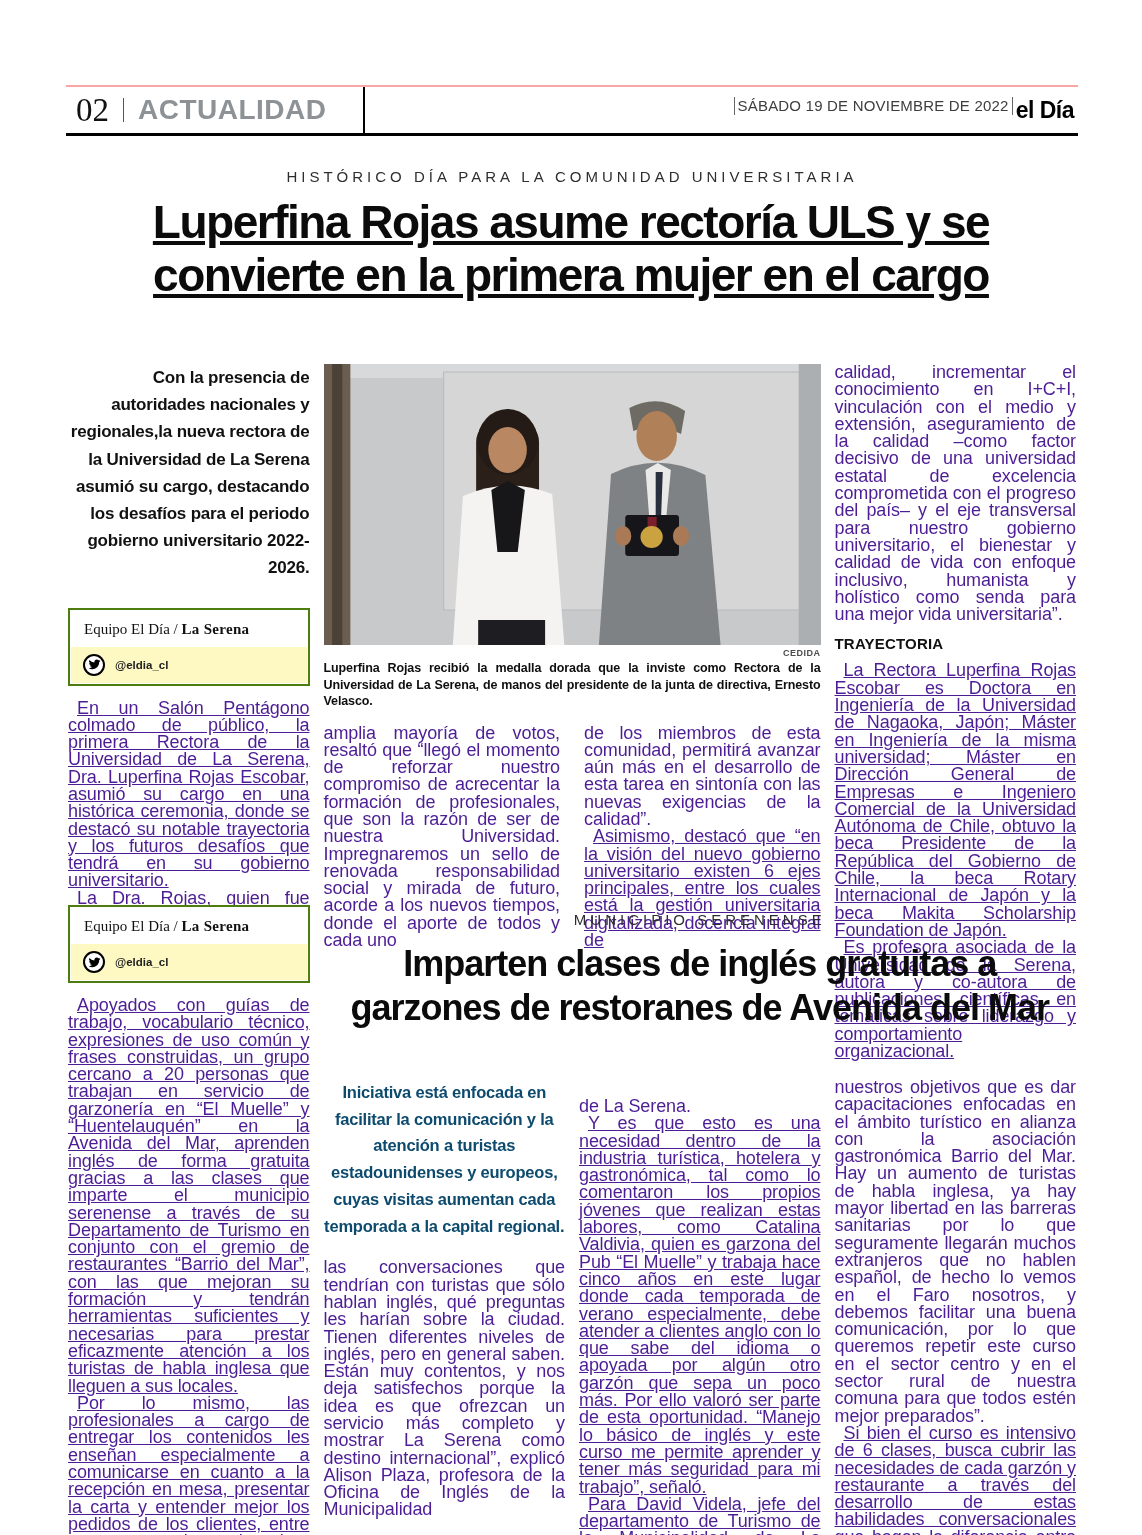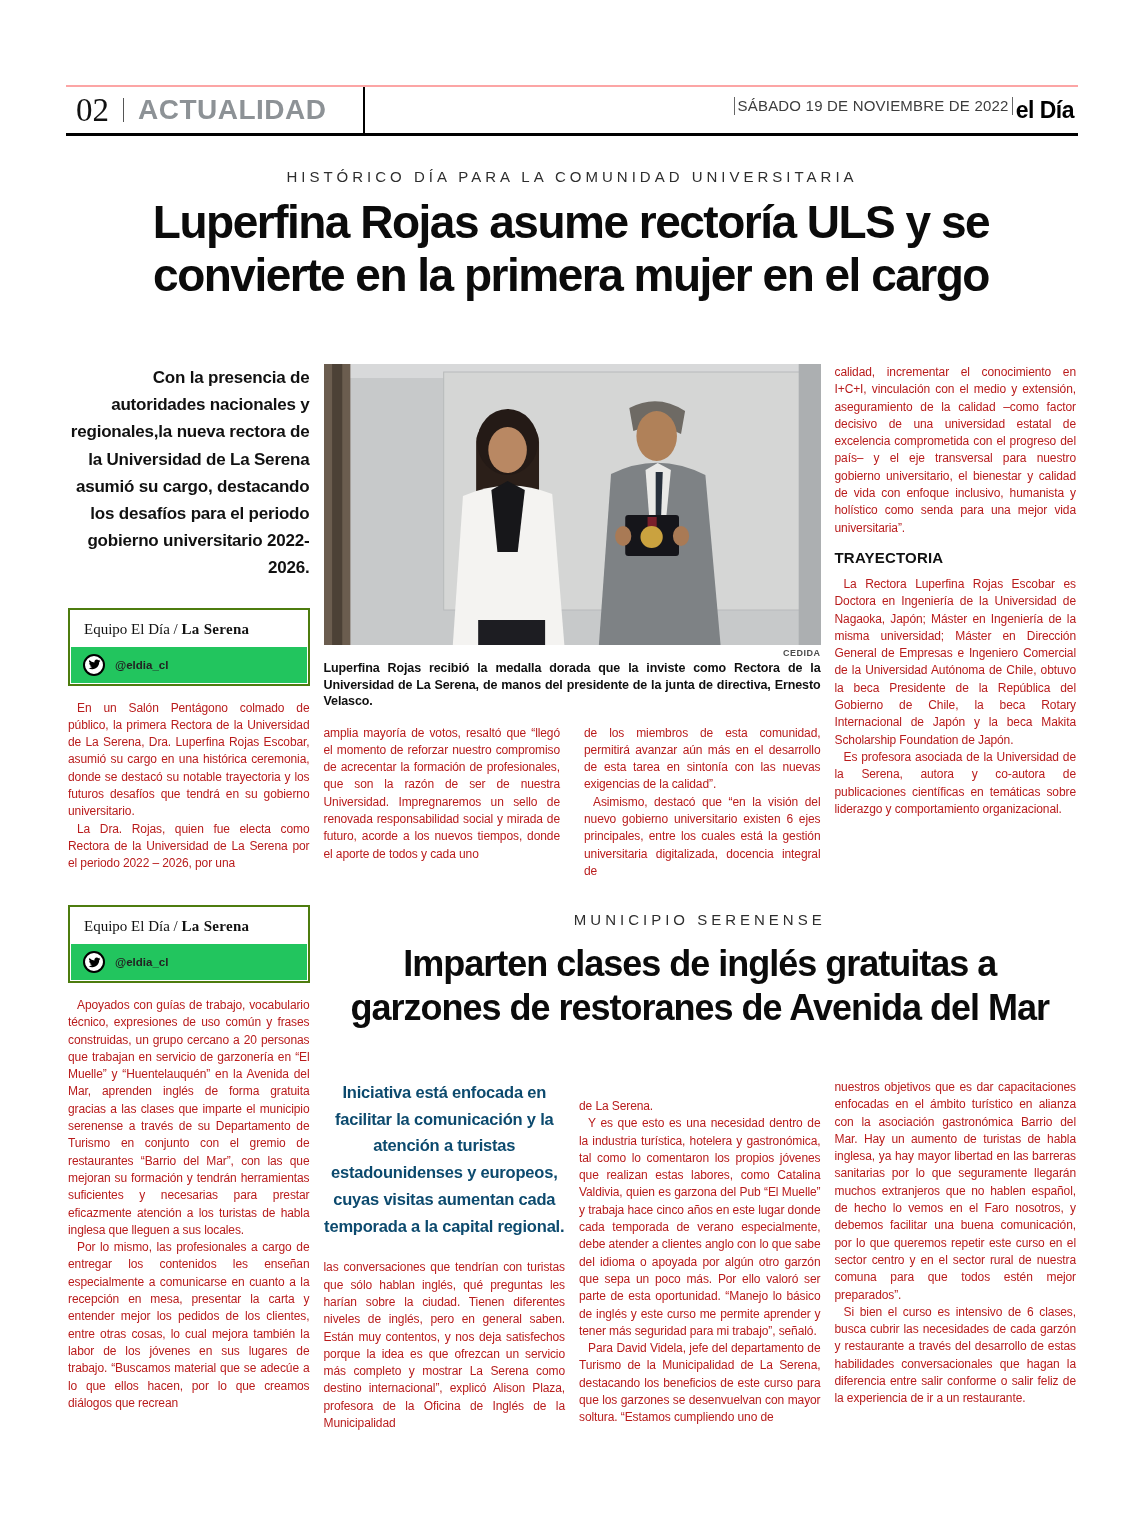--- a/index.html
+++ b/index.html
@@ -36,21 +36,21 @@
 
   
   .a1-kicker {
     position: absolute; left: 68px; width: 1008px; top: 168px;
     text-align: center; font-size: 15px; letter-spacing: 4px;
     color: #2e2e2e; font-weight: 500;
   }
   .a1-headline {
     position: absolute; left: 40px; width: 1062px; top: 196px;
     text-align: center; font-weight: bold; color: #0b0b0b;
-    font-size: 46px; line-height: 1.16; letter-spacing: -1.5px;
+    font-size: 46px; line-height: 1.16; letter-spacing: -1.5px; text-decoration: underline;
   }
 
   
   .article1 {
     position: absolute; left: 68px; width: 1008px; top: 364px;
     display: grid; grid-template-columns: repeat(4, 1fr); gap: 14px;
   }
   .a1-mid { grid-column: 2 / span 2; }
   .midcols { display: grid; grid-template-columns: 1fr 1fr; gap: 24px; margin-top: 15px; }
 
@@ -80,38 +80,38 @@
   
   .lead1 {
     font-weight: bold; font-size: 17px; line-height: 1.6;
     text-align: right; color: #111; margin-bottom: 26px; letter-spacing: -0.2px;
   }
   .lead2 {
     font-weight: bold; font-size: 16.5px; line-height: 1.62;
     text-align: center; color: #0c4a6e; margin-bottom: 20px; letter-spacing: -0.2px;
   }
   .par {
-    font-size: 12px; line-height: 17.3px; text-align: justify;
-    color: #b91c1c; hyphens: auto; -webkit-hyphens: auto; letter-spacing: -0.1px;
-  }
-  .par.indent { text-indent: 9px; }
+    font-size: 18px; line-height: 17.3px; text-align: justify;
+    color: #4c1d95; hyphens: auto; -webkit-hyphens: auto; letter-spacing: -0.1px;
+  }
+  .par.indent { text-indent: 9px; text-decoration: underline; }
   .subhead {
     font-size: 15px; font-weight: bold; color: #111; letter-spacing: 0.2px;
     margin: 12px 0 10px;
   }
 
   
   .byline-box { border: 2px solid #4d7c0f; margin-bottom: 14px; background: #fff; }
   .byline-line1 {
     font-family: "Liberation Serif", serif; font-size: 15px; color: #111;
     padding: 11px 14px 9px;
   }
   .byline-line1 b { letter-spacing: 0.3px; }
   .byline-strip {
-    background: #22c55e; display: flex; align-items: center; gap: 10px;
+    background: #fef9c3; display: flex; align-items: center; gap: 10px;
     padding: 7px 12px; margin: 0 1px 1px;
   }
   .tw-icon {
     width: 22px; height: 22px; border: 2px solid #000; border-radius: 50%;
     display: flex; align-items: center; justify-content: center; background: #fff;
     flex: 0 0 auto;
   }
   .tw-icon svg { width: 13px; height: 13px; fill: #000; }
   .byline-handle { font-size: 11.5px; font-weight: bold; color: #222; }
 

